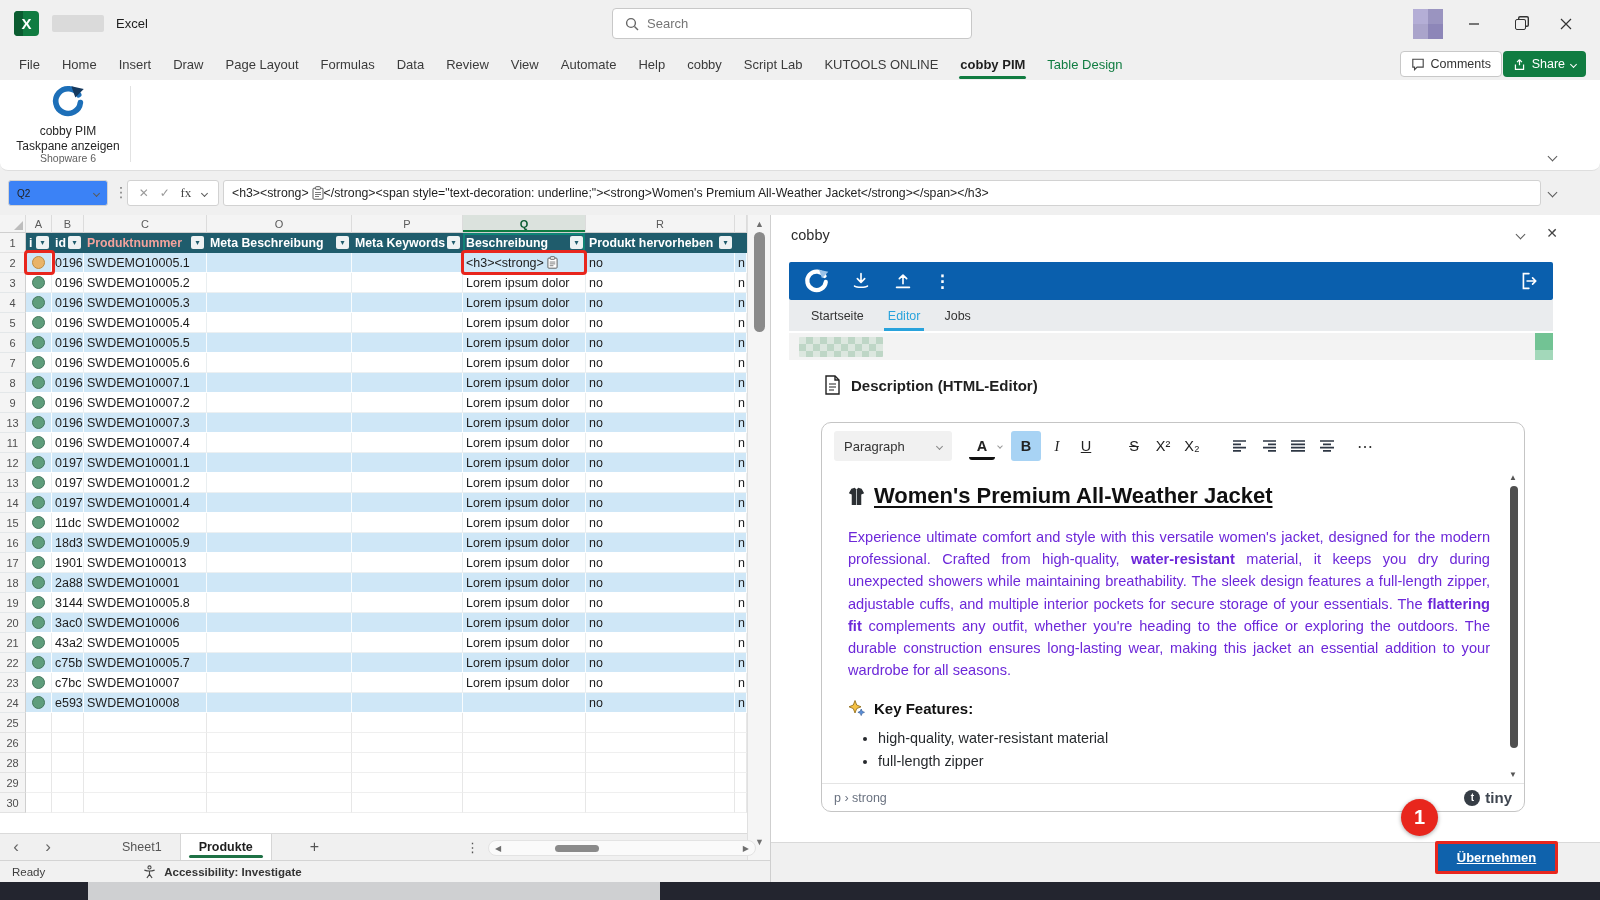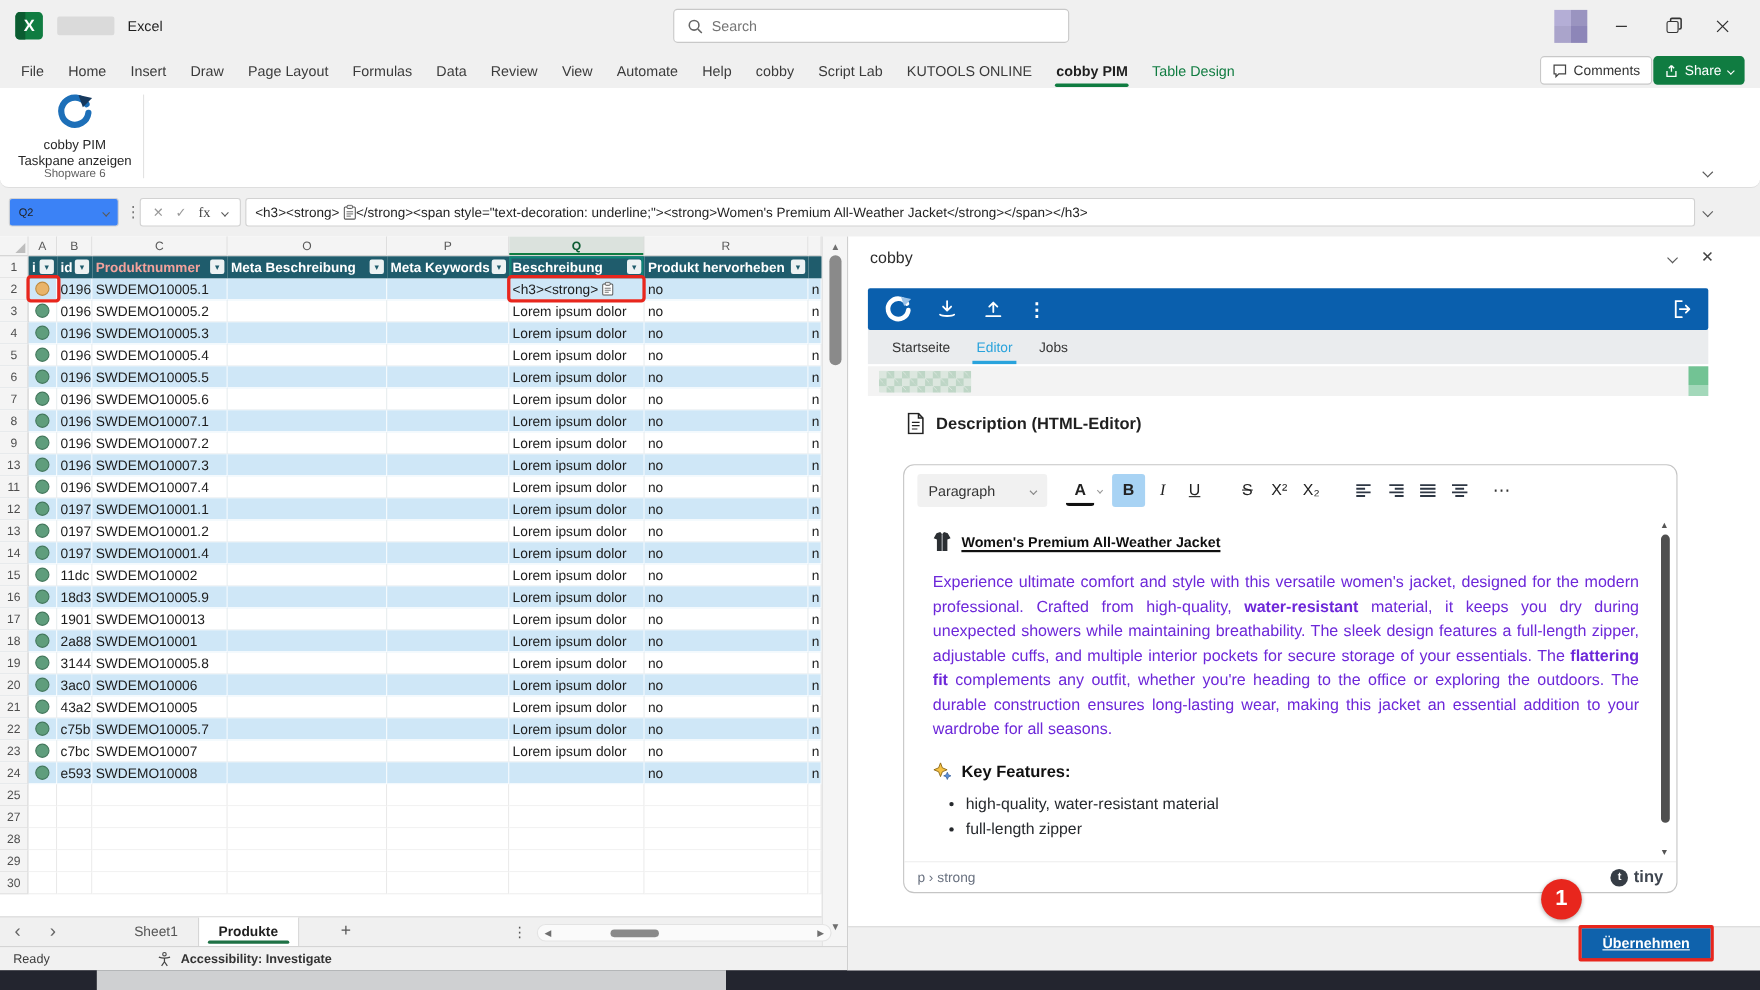--- a/index.html
+++ b/index.html
@@ -124,21 +124,21 @@
   .parasel{width:118px;height:30px;background:#f1f1f1;border-radius:3px;display:flex;align-items:center;justify-content:space-between;padding:0 10px;font-size:13px;color:#333;margin-right:14px}
   .tbi{min-width:26px;height:30px;display:flex;align-items:center;justify-content:center;font-size:14.5px;color:#222;border-radius:3px;padding:0 3px}
   .tbi.boldbtn{background:#a8d3f4;font-weight:bold;width:30px}
   .tbi.colorA{font-weight:bold;border-bottom:3px solid #111;height:24px;margin-top:3px}
   .tbi.ital{font-style:italic;font-family:"Liberation Serif",serif}
   .tbi.und{text-decoration:underline}
   .tbi.stk{text-decoration:line-through}
   .tbgap{width:16px}
   .morebtn{margin-left:14px;font-size:16px;color:#333;letter-spacing:1px}
   .econtent{position:absolute;left:0;top:46px;right:0;bottom:28px;padding:14px 34px 0 26px;overflow:hidden}
-  .ehead{display:flex;align-items:center;gap:9px;font-size:13px;font-weight:bold;color:#101010}
+  .ehead{display:flex;align-items:center;gap:9px;font-size:22px;font-weight:bold;color:#101010}
   .ehead u{text-decoration-thickness:2px;text-underline-offset:3px}
   .epar{margin-top:17px;font-size:14.6px;line-height:1.52;color:#6d28d9;text-align:justify}
   .efeat{margin-top:19px;display:flex;align-items:center;gap:9px;font-size:15px;font-weight:bold;color:#101010}
   .ebullets{margin:13px 0 0 30px;font-size:14.4px;color:#26292d}
   .ebullets li{margin-bottom:7px}
   .esb{position:absolute;right:4px;top:50px;bottom:32px;width:12px;font-size:8px;color:#555;text-align:center}
   .esbthumb{position:absolute;left:2px;top:13px;width:8px;height:262px;background:#4f4f4f;border-radius:4px}
   .estatus{position:absolute;left:0;right:0;bottom:0;height:28px;border-top:1px solid #e4e4e4;display:flex;align-items:center;justify-content:space-between;padding:0 12px;border-radius:0 0 10px 10px}
   .epath{font-size:12.5px;color:#6a7280}
   .tinybrand{display:flex;align-items:center;gap:5px;font-size:15px;font-weight:bold;color:#3f4650}
@@ -617,21 +617,21 @@
           <div class="gc"></div>
           <div class="gc"></div>
           <div class="gc"></div>
           <div class="gc"></div>
           <div class="gc"></div>
           <div class="gc"></div>
           <div class="gc"></div>
           <div class="gc"></div>
         </div>
         <div class="grow erow">
-          <div class="gc rnum">27</div>
+          <div class="gc rnum">26</div>
           <div class="gc"></div>
           <div class="gc"></div>
           <div class="gc"></div>
           <div class="gc"></div>
           <div class="gc"></div>
           <div class="gc"></div>
           <div class="gc"></div>
           <div class="gc"></div>
         </div>
         <div class="grow erow">

